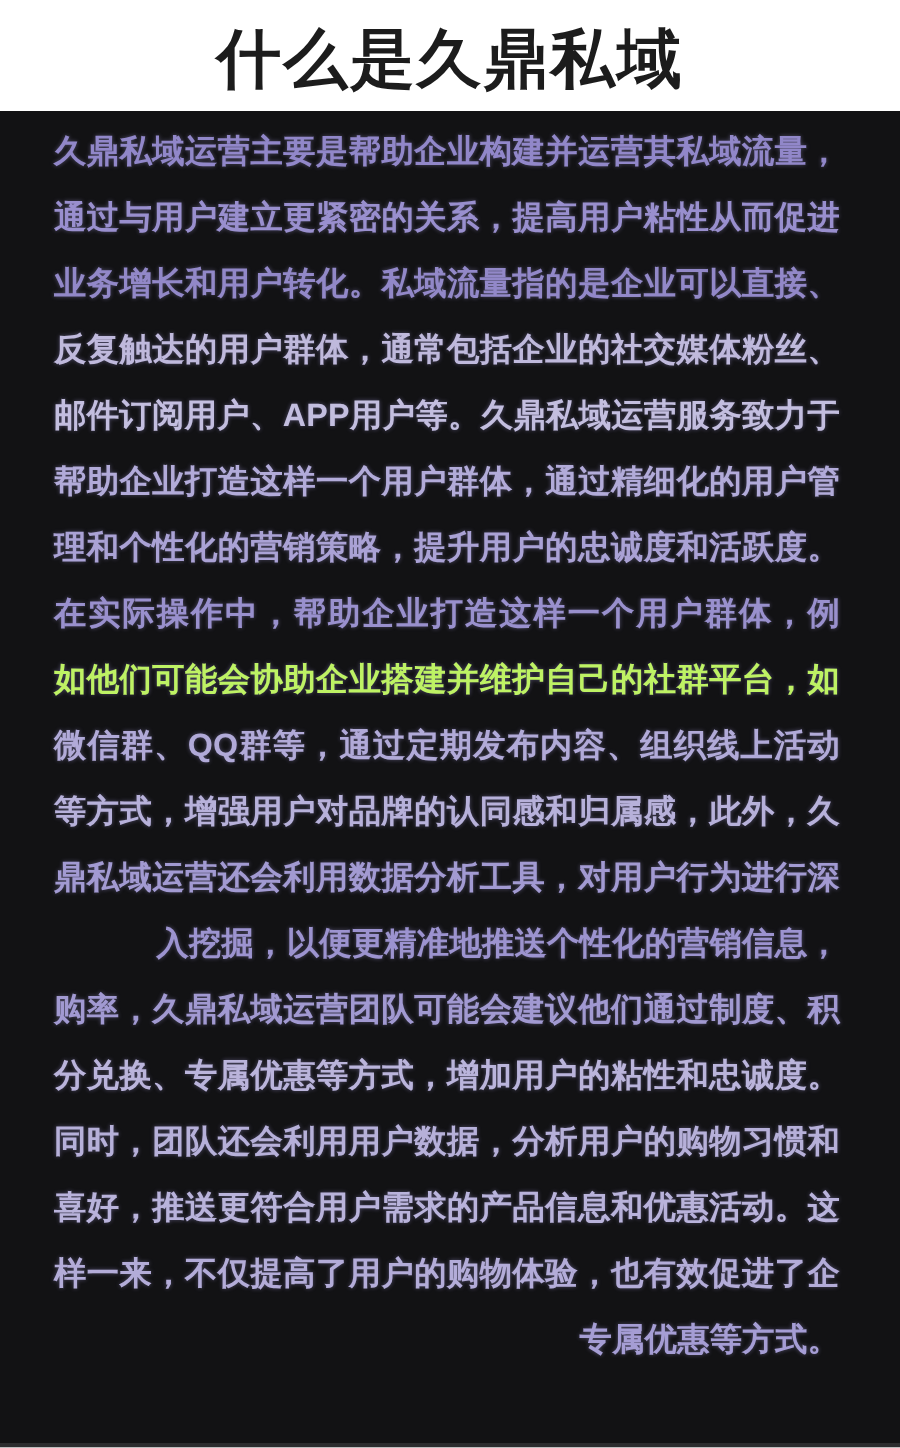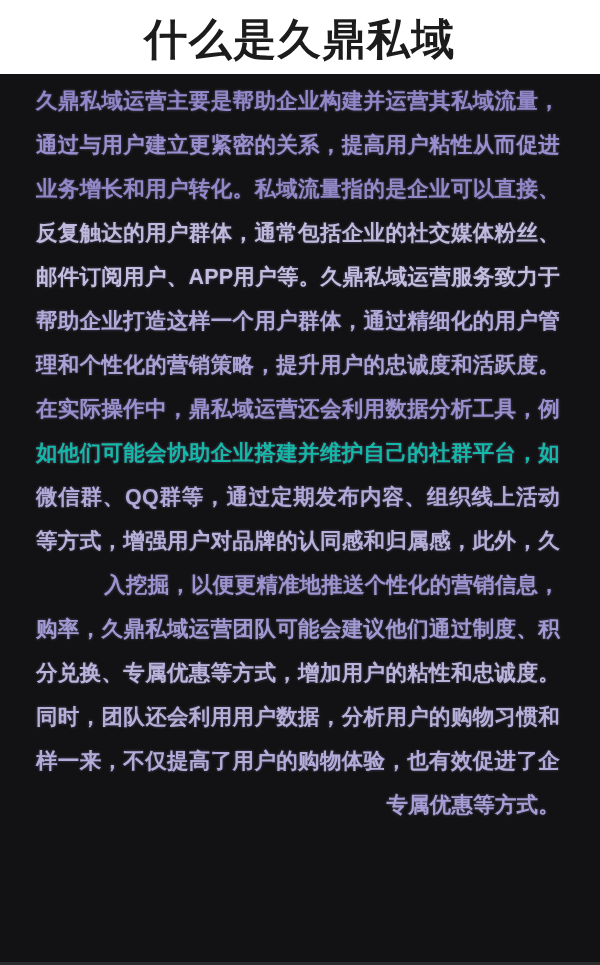--- a/index.html
+++ b/index.html
@@ -75,27 +75,29 @@
 
   <div class="panel">
     <div>
         <div class="line just" style="color: rgb(145, 135, 201);">久鼎私域运营主要是帮助企业构建并运营其私域流量，</div>
         <div class="line just" style="color: rgb(153, 143, 206);">通过与用户建立更紧密的关系，提高用户粘性从而促进</div>
         <div class="line just" style="color: rgb(146, 136, 200);">业务增长和用户转化。私域流量指的是企业可以直接、</div>
         <div class="line just" style="color: rgb(191, 185, 220);">反复触达的用户群体，通常包括企业的社交媒体粉丝、</div>
         <div class="line just" style="color: rgb(195, 190, 223);">邮件订阅用户、APP用户等。久鼎私域运营服务致力于</div>
         <div class="line just" style="color: rgb(178, 171, 217);">帮助企业打造这样一个用户群体，通过精细化的用户管</div>
         <div class="line just" style="color: rgb(170, 162, 213);">理和个性化的营销策略，提升用户的忠诚度和活跃度。</div>
-        <div class="line just" style="color: rgb(153, 144, 205);">在实际操作中，鼎私域运营还会利用数据分析工具，例</div>
-        <div class="line just" style="color: #14b8a6;">如他们可能会协助企业搭建并维护自己的社群平台，如</div>
+        <div class="line just" style="color: rgb(153, 144, 205);">在实际操作中，帮助企业打造这样一个用户群体，例</div>
+        <div class="line just" style="color: #bef264;">如他们可能会协助企业搭建并维护自己的社群平台，如</div>
         <div class="line just" style="color: rgb(177, 170, 216);">微信群、QQ群等，通过定期发布内容、组织线上活动</div>
         <div class="line just" style="color: rgb(183, 177, 218);">等方式，增强用户对品牌的认同感和归属感，此外，久</div>
+        <div class="line just" style="color: rgb(162, 154, 210);">鼎私域运营还会利用数据分析工具，对用户行为进行深</div>
         <div class="line" style="color: rgb(156, 147, 207);">入挖掘，以便更精准地推送个性化的营销信息，</div>
         <div class="line just" style="color: rgb(161, 153, 209);">购率，久鼎私域运营团队可能会建议他们通过制度、积</div>
         <div class="line just" style="color: rgb(186, 180, 219);">分兑换、专属优惠等方式，增加用户的粘性和忠诚度。</div>
         <div class="line just" style="color: rgb(182, 176, 217);">同时，团队还会利用用户数据，分析用户的购物习惯和</div>
+        <div class="line just" style="color: rgb(185, 179, 219);">喜好，推送更符合用户需求的产品信息和优惠活动。这</div>
         <div class="line just" style="color: rgb(179, 172, 216);">样一来，不仅提高了用户的购物体验，也有效促进了企</div>
         <div class="line" style="color: rgb(165, 157, 212);">专属优惠等方式。</div>
       </div>
   </div>
 
   <div class="bottom-edge"></div>
 </div>
 
 </body></html>

